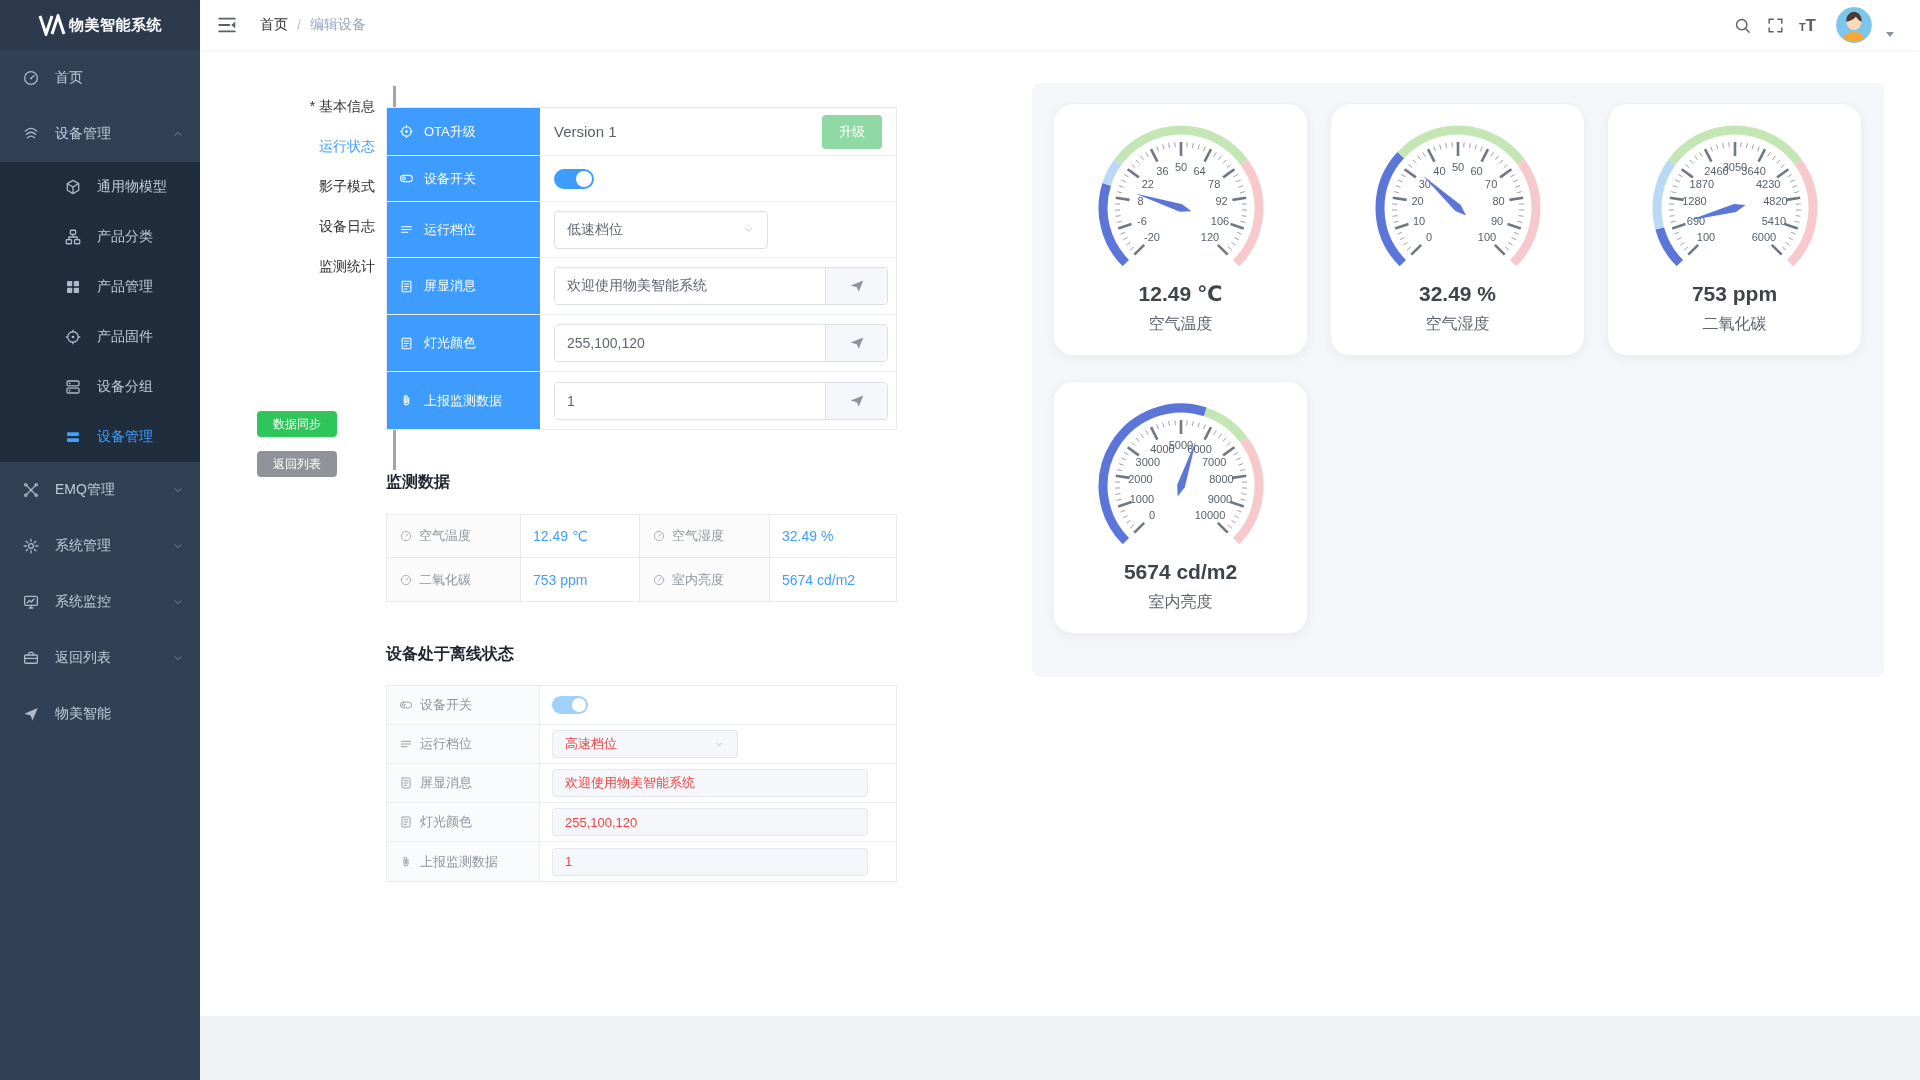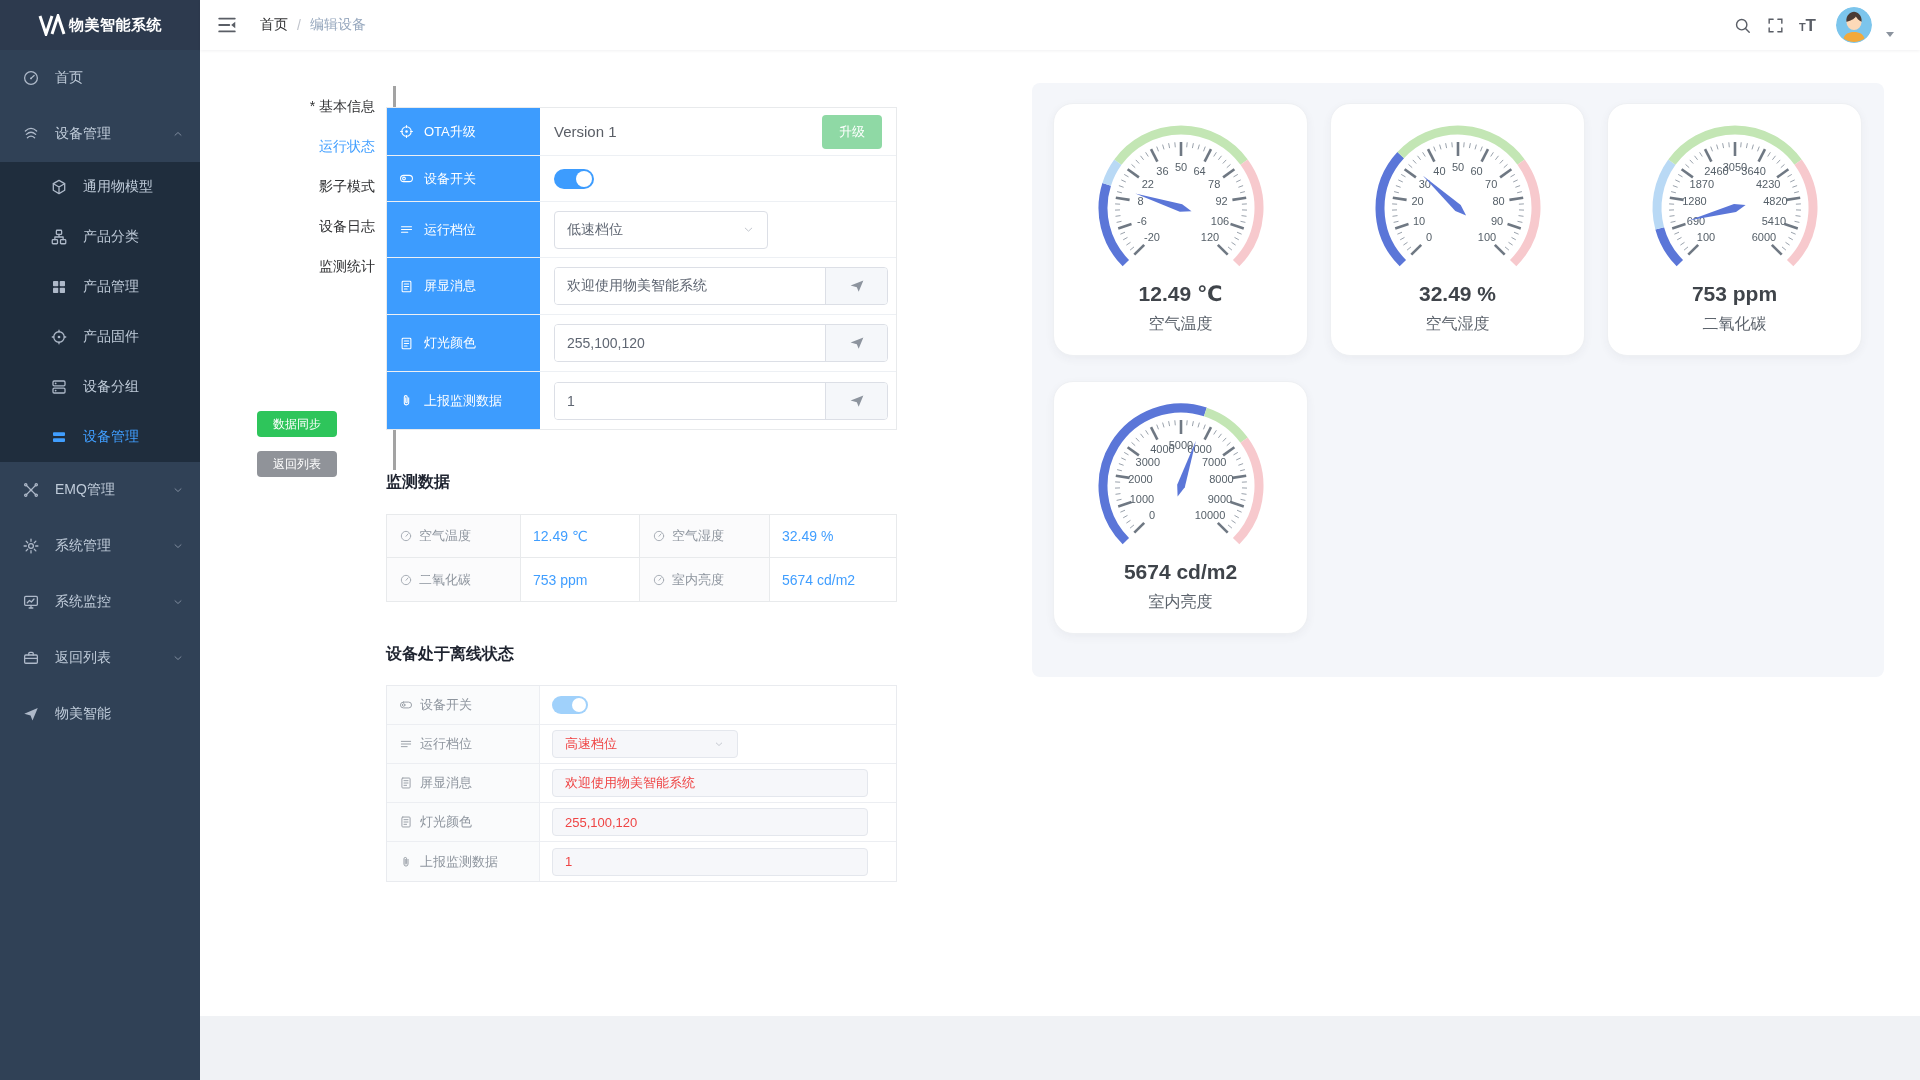--- a/index.html
+++ b/index.html
@@ -10,21 +10,21 @@
   
   .sidebar { width:200px; height:1080px; background:#304156; flex:0 0 200px; }
   .logo-bar { height:50px; display:flex; align-items:center; justify-content:center; gap:1px;
     background:#2d3a4e; cursor:pointer; }
   .logo-mark { width:30px; height:22px; }
   .logo-title { color:#fff; font-size:15px; font-weight:bold; letter-spacing:.5px; }
   .menu-item { height:56px; display:flex; align-items:center; padding:0 16px 0 22px;
     color:#bfcbd9; font-size:14px; cursor:pointer; }
   .menu-item .icn { width:18px; height:18px; margin-right:15px; color:#aeb9c9; flex:0 0 18px; }
   .submenu { background:#1f2d3d; }
-  .menu-item.sub { height:50px; padding-left:50px; background:#1f2d3d; }
+  .menu-item.sub { height:50px; padding-left:64px; background:#1f2d3d; }
   .menu-item.active { color:#409EFF; }
   .menu-item.active .icn { color:#409EFF; }
   .arrow { margin-left:auto; width:12px; height:12px; color:#8費8a96a8; color:#8a96a8; }
   .icn svg, .arrow svg { width:100%; height:100%; stroke:currentColor; fill:none;
     stroke-width:1.7; stroke-linecap:round; stroke-linejoin:round; display:block; }
 
   
   .main { flex:1; display:flex; flex-direction:column; }
   .topbar { height:50px; background:#fff; display:flex; align-items:center;
     padding:0 26px 0 16px; box-shadow:0 1px 3px rgba(0,21,41,.06); position:relative; z-index:3; }

